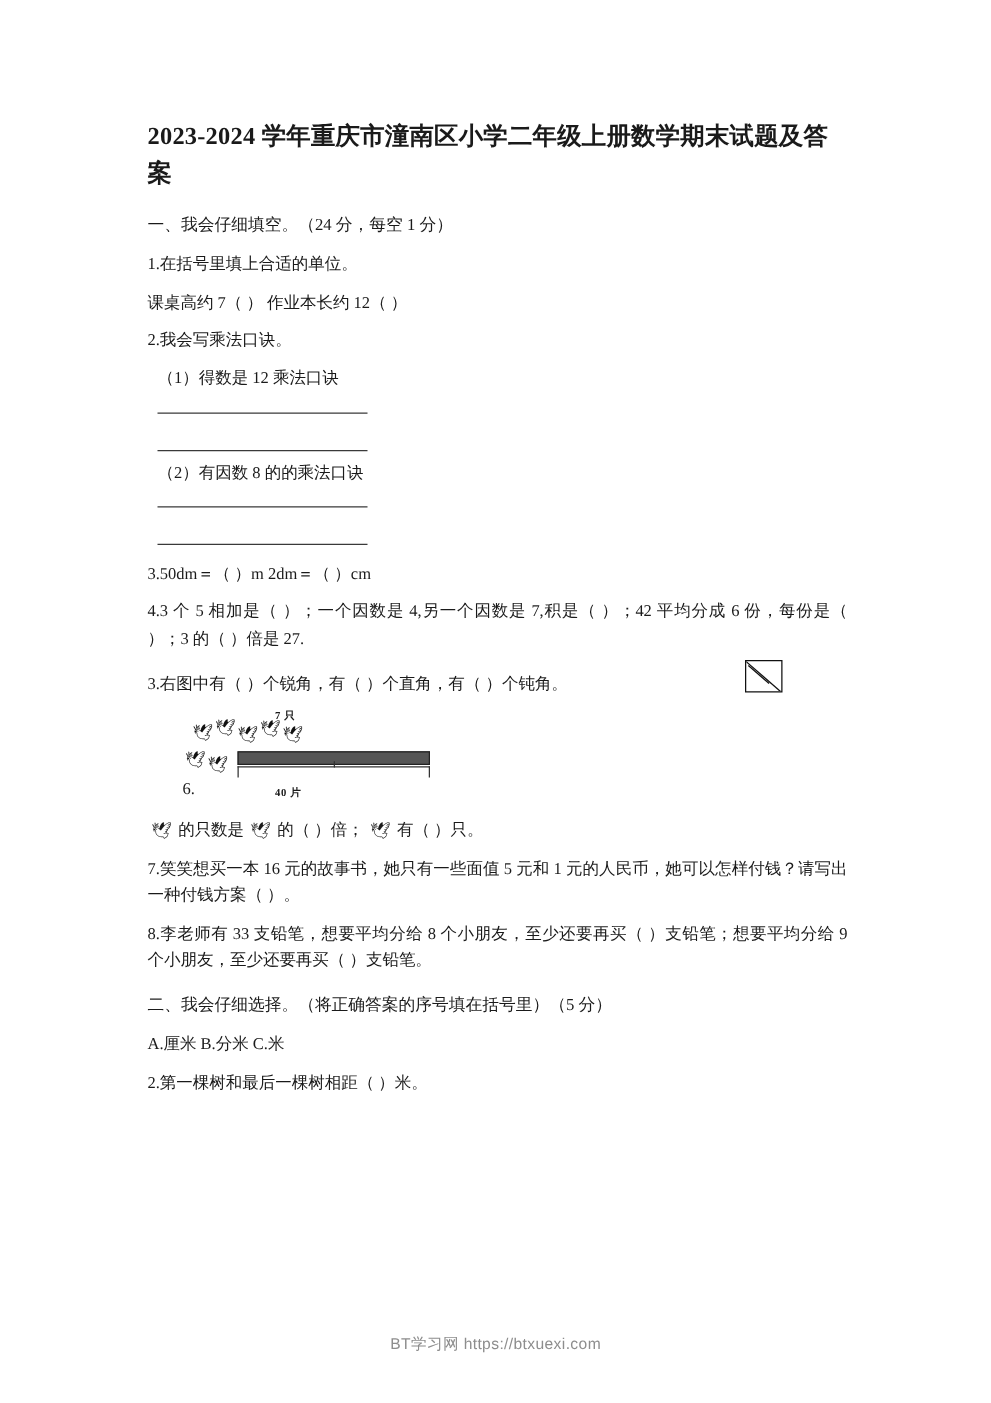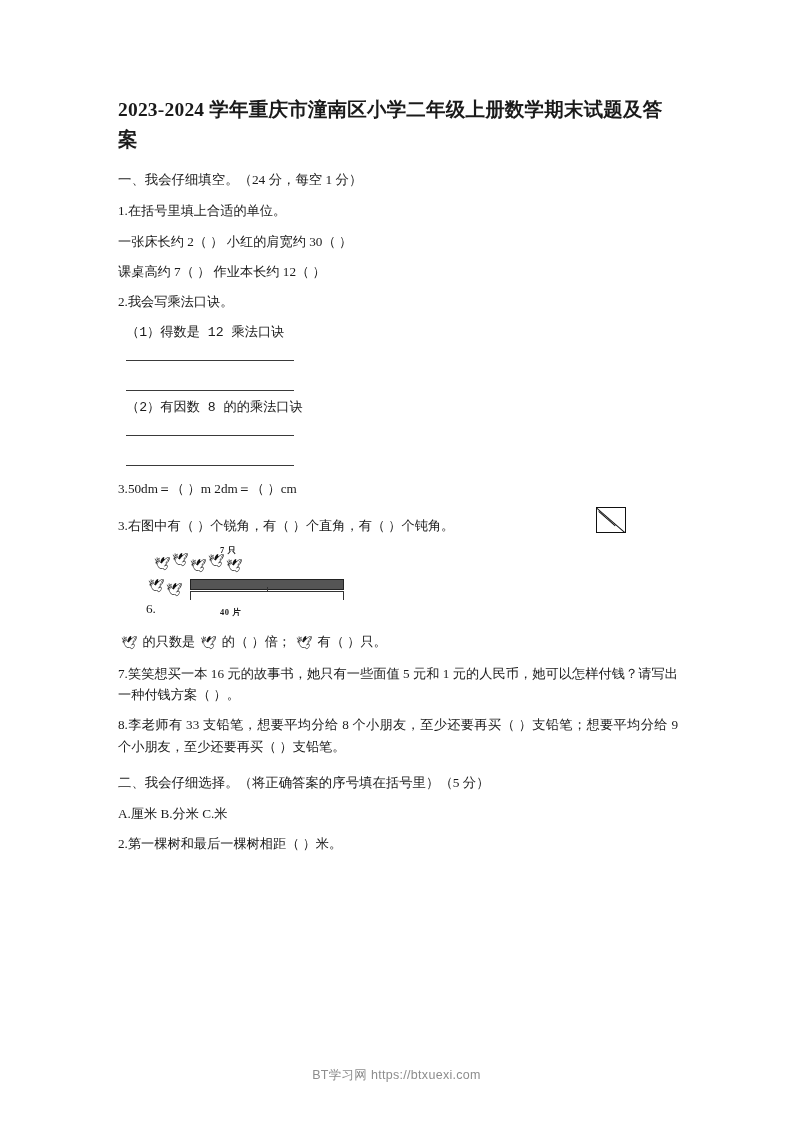--- a/index.html
+++ b/index.html
@@ -38,21 +38,20 @@
   }
   .para {
     font-size: 13.2px;
     line-height: 1.62;
     margin: 0 0 9px 0;
     text-align: justify;
   }
   .para.indent {
     text-indent: 0;
     padding-left: 8px;
-    font-family: Liberation Mono, monospace;
   }
   .sec-head {
     font-size: 13.4px;
     line-height: 1.62;
     margin: 0 0 9px 0;
   }
   .spacer-sm { height: 6px; }
   .spacer-md { height: 12px; }
   .blank-rule {
     width: 168px;
@@ -198,34 +197,34 @@
 <body>
 
 <div class="page">
   <div class="content">
 
     <h1 class="doc-title">2023-2024 学年重庆市潼南区小学二年级上册数学期末试题及答案</h1>
 
     <p class="sec-head">一、我会仔细填空。（24 分，每空 1 分）</p>
 
     <p class="para">1.在括号里填上合适的单位。</p>
-    <p class="para">一张床长约 2（ ）        小红的肩宽约 30（ ）</p>
     <p class="para">课桌高约 7（ ）     作业本长约 12（ ）</p>
 
     <p class="para">2.我会写乘法口诀。</p>
     <p class="para indent">（1）得数是 12 乘法口诀</p>
     <div class="blank-rule"></div>
     <div class="blank-rule second"></div>
     <div class="spacer-sm"></div>
     <p class="para indent">（2）有因数 8 的的乘法口诀</p>
     <div class="blank-rule"></div>
     <div class="blank-rule second"></div>
     <div class="spacer-md"></div>
 
     <p class="para">3.50dm＝（ ）m     2dm＝（ ）cm</p>
+    <p class="para">4.3 个 5 相加是（ ）；一个因数是 4,另一个因数是 7,积是（ ）；42 平均分成 6 份，每份是（ ）；3 的（ ）倍是 27.</p>
 
     <div class="spacer-sm"></div>
 
     <div class="q5-wrap">
       <div class="fig-angle">
         <div class="tri-box"></div>
       </div>
       <p class="para">3.右图中有（ ）个锐角，有（ ）个直角，有（ ）个钝角。</p>
     </div>
 

